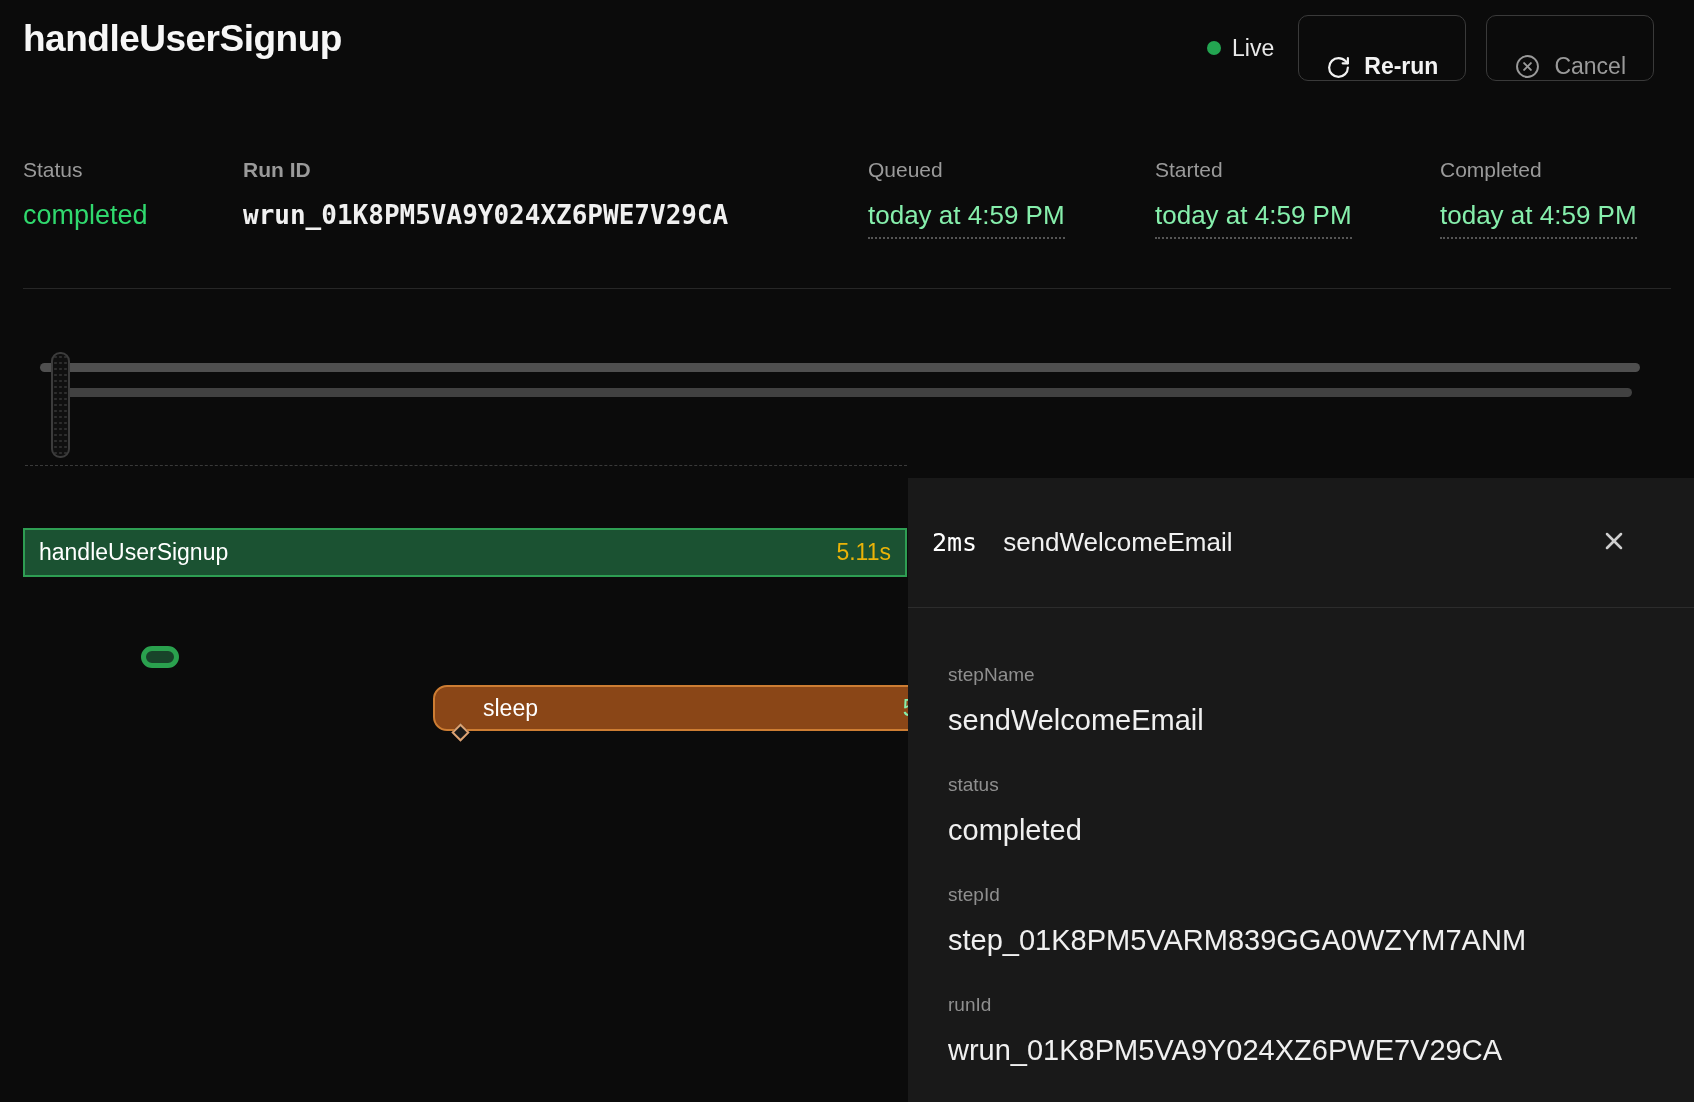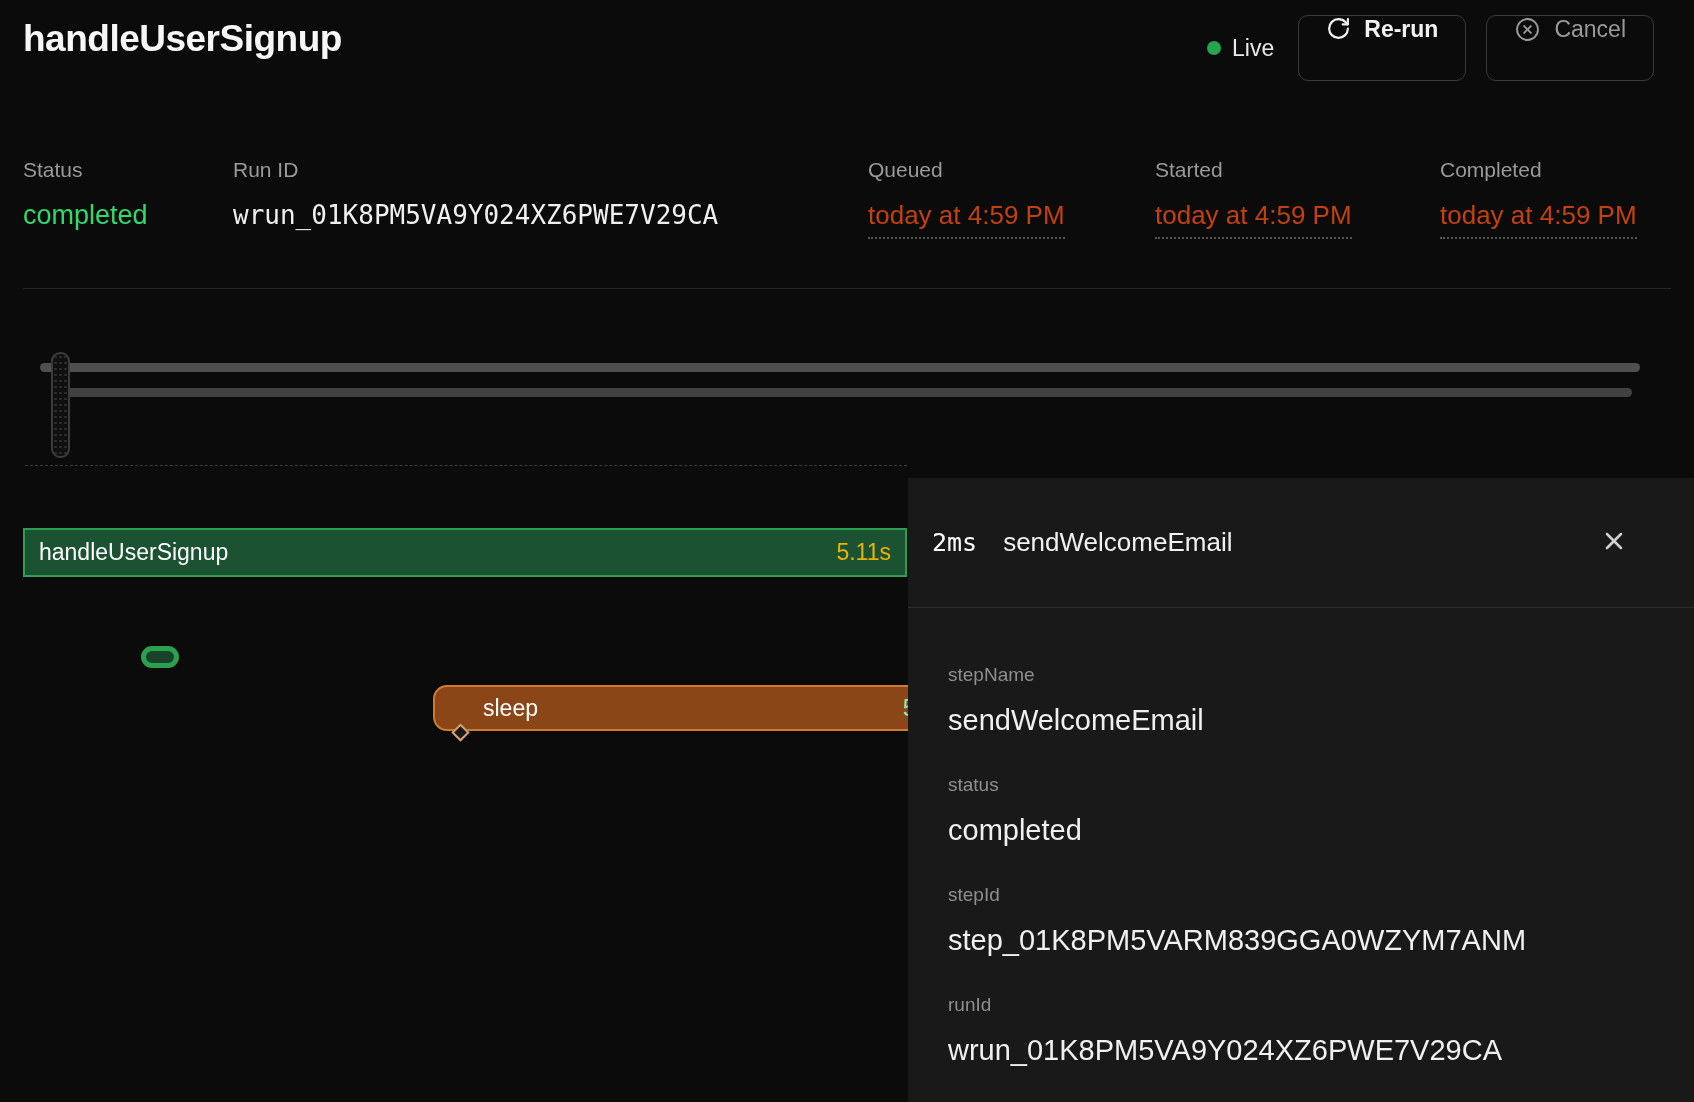--- a/index.html
+++ b/index.html
@@ -25,47 +25,47 @@
   }
   .live {
     display: flex; align-items: center; gap: 11px;
     font-size: 23px; color: #e9e9e9; margin-right: 4px;
   }
   .live-dot {
     width: 14px; height: 14px; border-radius: 50%;
     background: #23a551;
   }
   .btn {
-    height: 66px; display: flex; align-items: flex-start; gap: 13px;
+    height: 66px; display: flex; align-items: flex-end; gap: 13px;
     padding: 0 27px;
     border: 1px solid #3a3a3a; border-radius: 10px;
     background: transparent; font-size: 23px;
     font-family: "Liberation Sans", sans-serif;
     cursor: pointer;
   }
   .btn-rerun { color: #f2f2f2; font-weight: 600; }
   .btn-cancel { color: #9a9a9a; font-weight: 400; }
   .btn svg { display: block; }
 
   
   .meta-col { top: 158px; }
   .meta-label { font-size: 21px; color: #9a9a9a; }
   .meta-value { position: absolute; top: 42px; white-space: nowrap; }
   .col-status { left: 23px; }
   .status-value { font-size: 27px; color: #30d96e; }
-  .col-runid { left: 233px; }
+  .col-runid { left: 243px; font-weight: bold; }
   .runid-value {
     font-family: "DejaVu Sans Mono", monospace;
     font-size: 26px; color: #f0f0f0;
   }
   .col-queued { left: 868px; text-align: center; }
   .col-started { left: 1155px; }
   .col-completed { left: 1440px; }
   .date-value {
-    font-size: 26px; color: #c2410c;
+    font-size: 26px; color: #86efac;
     padding-bottom: 7px;
     border-bottom: 2px dotted #555;
   }
 
   .header-divider {
     top: 288px; left: 23px; right: 23px; height: 0;
     border-top: 1px solid #272727;
   }
 
   

